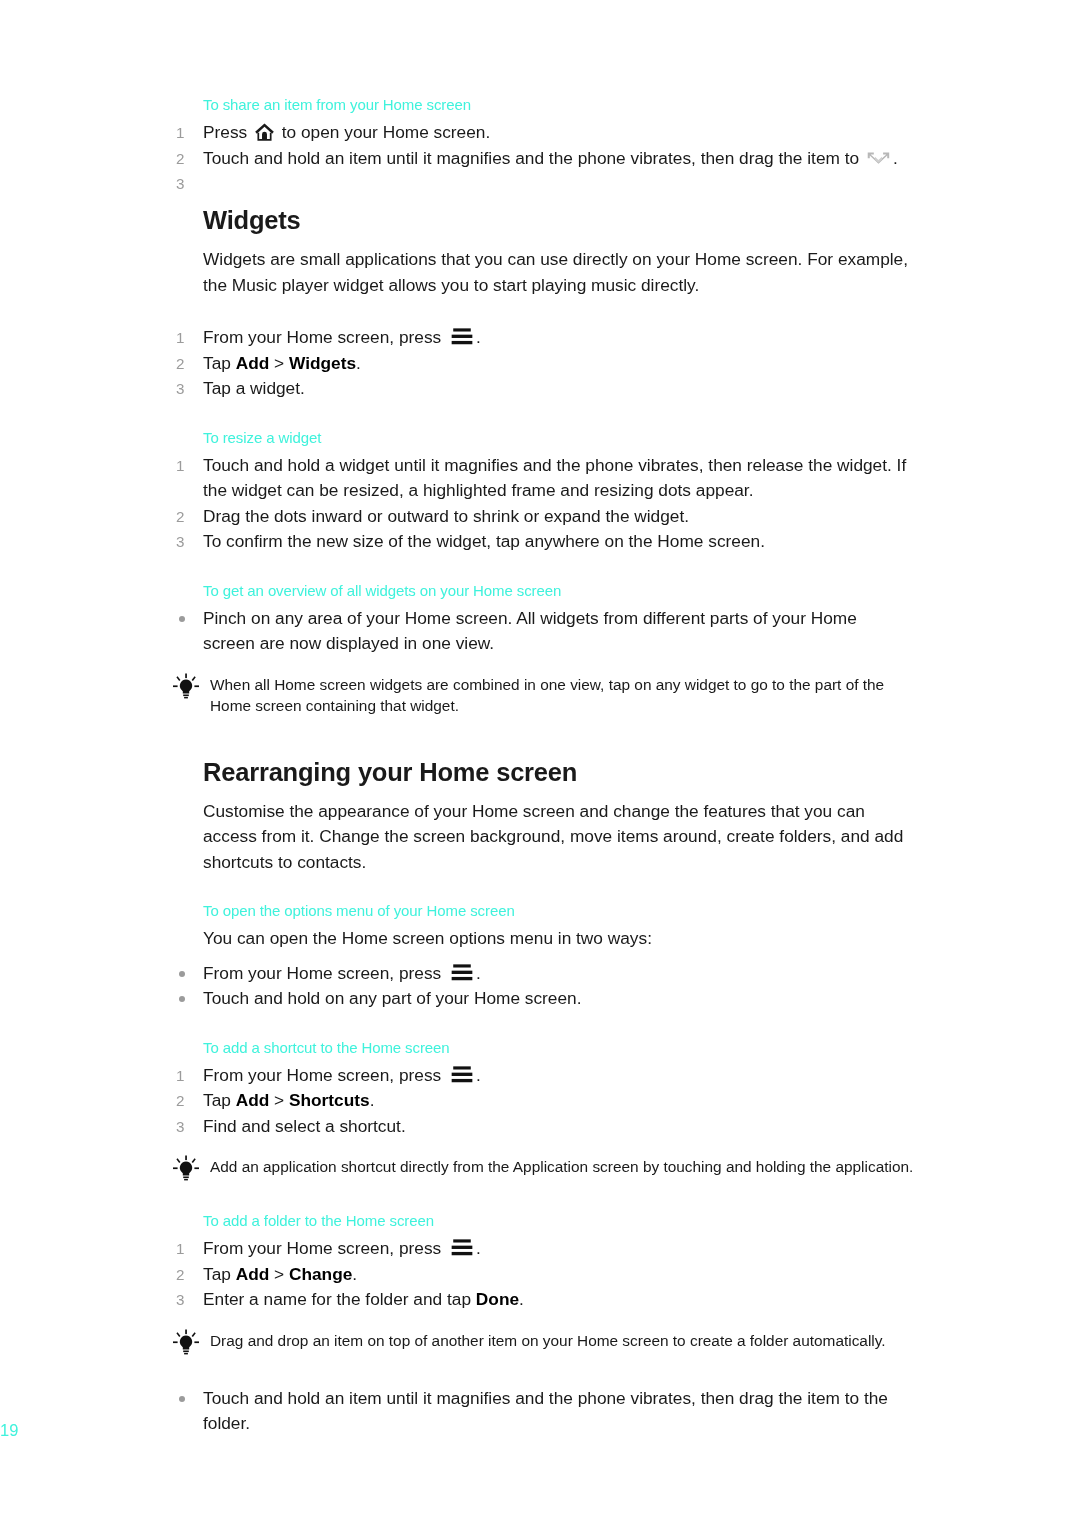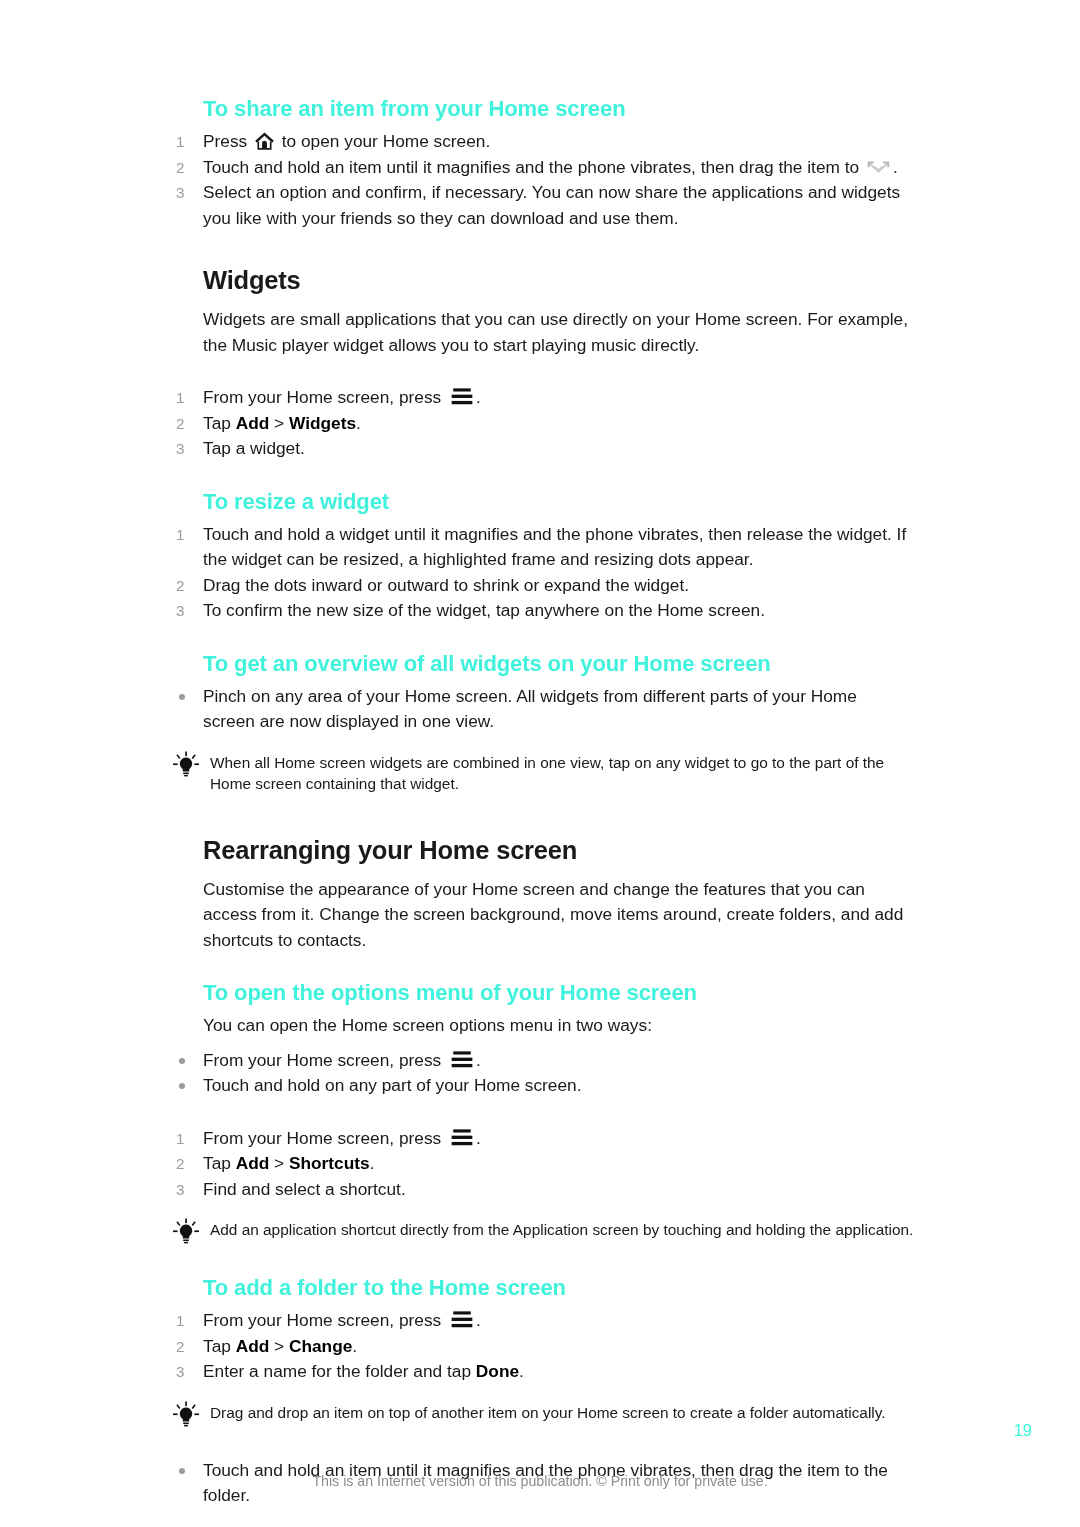--- a/index.html
+++ b/index.html
@@ -30,22 +30,22 @@
 
   
   .h2 {
     font-size: 25.5px;
     font-weight: bold;
     color: #1a1a1a;
     letter-spacing: -0.2px;
     margin: 0 0 12px 31px;
   }
   .h3 {
-    font-size: 22px;
-    font-weight: bold;
+    font-size: 15px;
+    font-weight: normal;
     color: #3ff2dc;
     letter-spacing: -0.1px;
     margin: 0 0 7px 31px;
   }
 
   
   .para {
     font-size: 17.3px;
     line-height: 25.5px;
     color: #1a1a1a;
@@ -123,21 +123,21 @@
   .gap-lg { height: 27px; }
   .gap-xl { height: 35px; }
   .gap-xxl { height: 42px; }
 
   
   .page-number {
     position: absolute;
     left: 0;
     top: 1421px;
     width: 1032px;
-    text-align: right;
+    text-align: left;
     font-size: 16.5px;
     color: #3ff2dc;
   }
   .footer-note {
     position: absolute;
     left: 0;
     top: 1473px;
     width: 1080px;
     text-align: center;
     font-size: 14.2px;
@@ -161,21 +161,20 @@
       </li>
       <li class="step">
         <span class="marker">2</span>
         <span>Touch and hold an item until it magnifies and the phone vibrates, then drag the item to </span><span class="icon-inline ic-share"><svg viewBox="0 0 26 16" width="25" height="15">
               <path d="M1.5 1.5 L8 1.5 L8 3.6 L4.6 3.6 L12.9 11.2 L21.3 3.6 L17.9 3.6 L17.9 1.5 L24.4 1.5 L24.4 7.6 L22.3 7.6 L22.3 4.8 L13 13.6 L3.7 4.8 L3.7 7.6 L1.5 7.6 Z" fill="#b8b8b8"></path>
               <path d="M9.2 6.2 L12.9 9.6 L16.7 6.2 L16.7 9.2 L12.9 12.6 L9.2 9.2 Z" fill="#cfcfcf"></path>
             </svg></span><span>.</span>
       </li>
       <li class="step">
         <span class="marker">3</span>
-        <span>Select an option and confirm, if necessary. You can now share the applications and widgets you like with your friends so they can download and use them.</span>
       </li>
     </ol>
 
     <div class="gap-xl"></div>
 
     <div class="h2">Widgets</div>
     <div class="para">Widgets are small applications that you can use directly on your Home screen. For example, the Music player widget allows you to start playing music directly.</div>
 
     <div class="gap-lg"></div>
 
@@ -264,20 +263,21 @@
             </svg></span><span>.</span>
       </li>
       <li class="step">
         <span class="bullet-dot"></span>
         <span>Touch and hold on any part of your Home screen.</span>
       </li>
     </ul>
 
     <div class="gap-lg"></div>
 
+    <div class="h3">To add a shortcut to the Home screen</div>
     <ol class="steps">
       <li class="step">
         <span class="marker">1</span>
         <span>From your Home screen, press </span><span class="icon-inline ic-menu"><svg viewBox="0 0 26 20" width="24" height="19">
               <rect x="3.5" y="1.2" width="19" height="3.4" fill="#111"></rect>
               <rect x="1.8" y="8.0" width="22.4" height="3.6" fill="#111"></rect>
               <rect x="1.8" y="14.8" width="22.4" height="3.6" fill="#111"></rect>
             </svg></span><span>.</span>
       </li>
       <li class="step">
@@ -353,14 +353,13 @@
     <ul class="steps">
       <li class="step">
         <span class="bullet-dot"></span>
         <span>Touch and hold an item until it magnifies and the phone vibrates, then drag the item to the folder.</span>
       </li>
     </ul>
 
   </div>
 
   <div class="page-number">19</div>
-  <div class="footer-note">This is an Internet version of this publication. © Print only for private use.</div>
 </div>
 
 </body></html>

